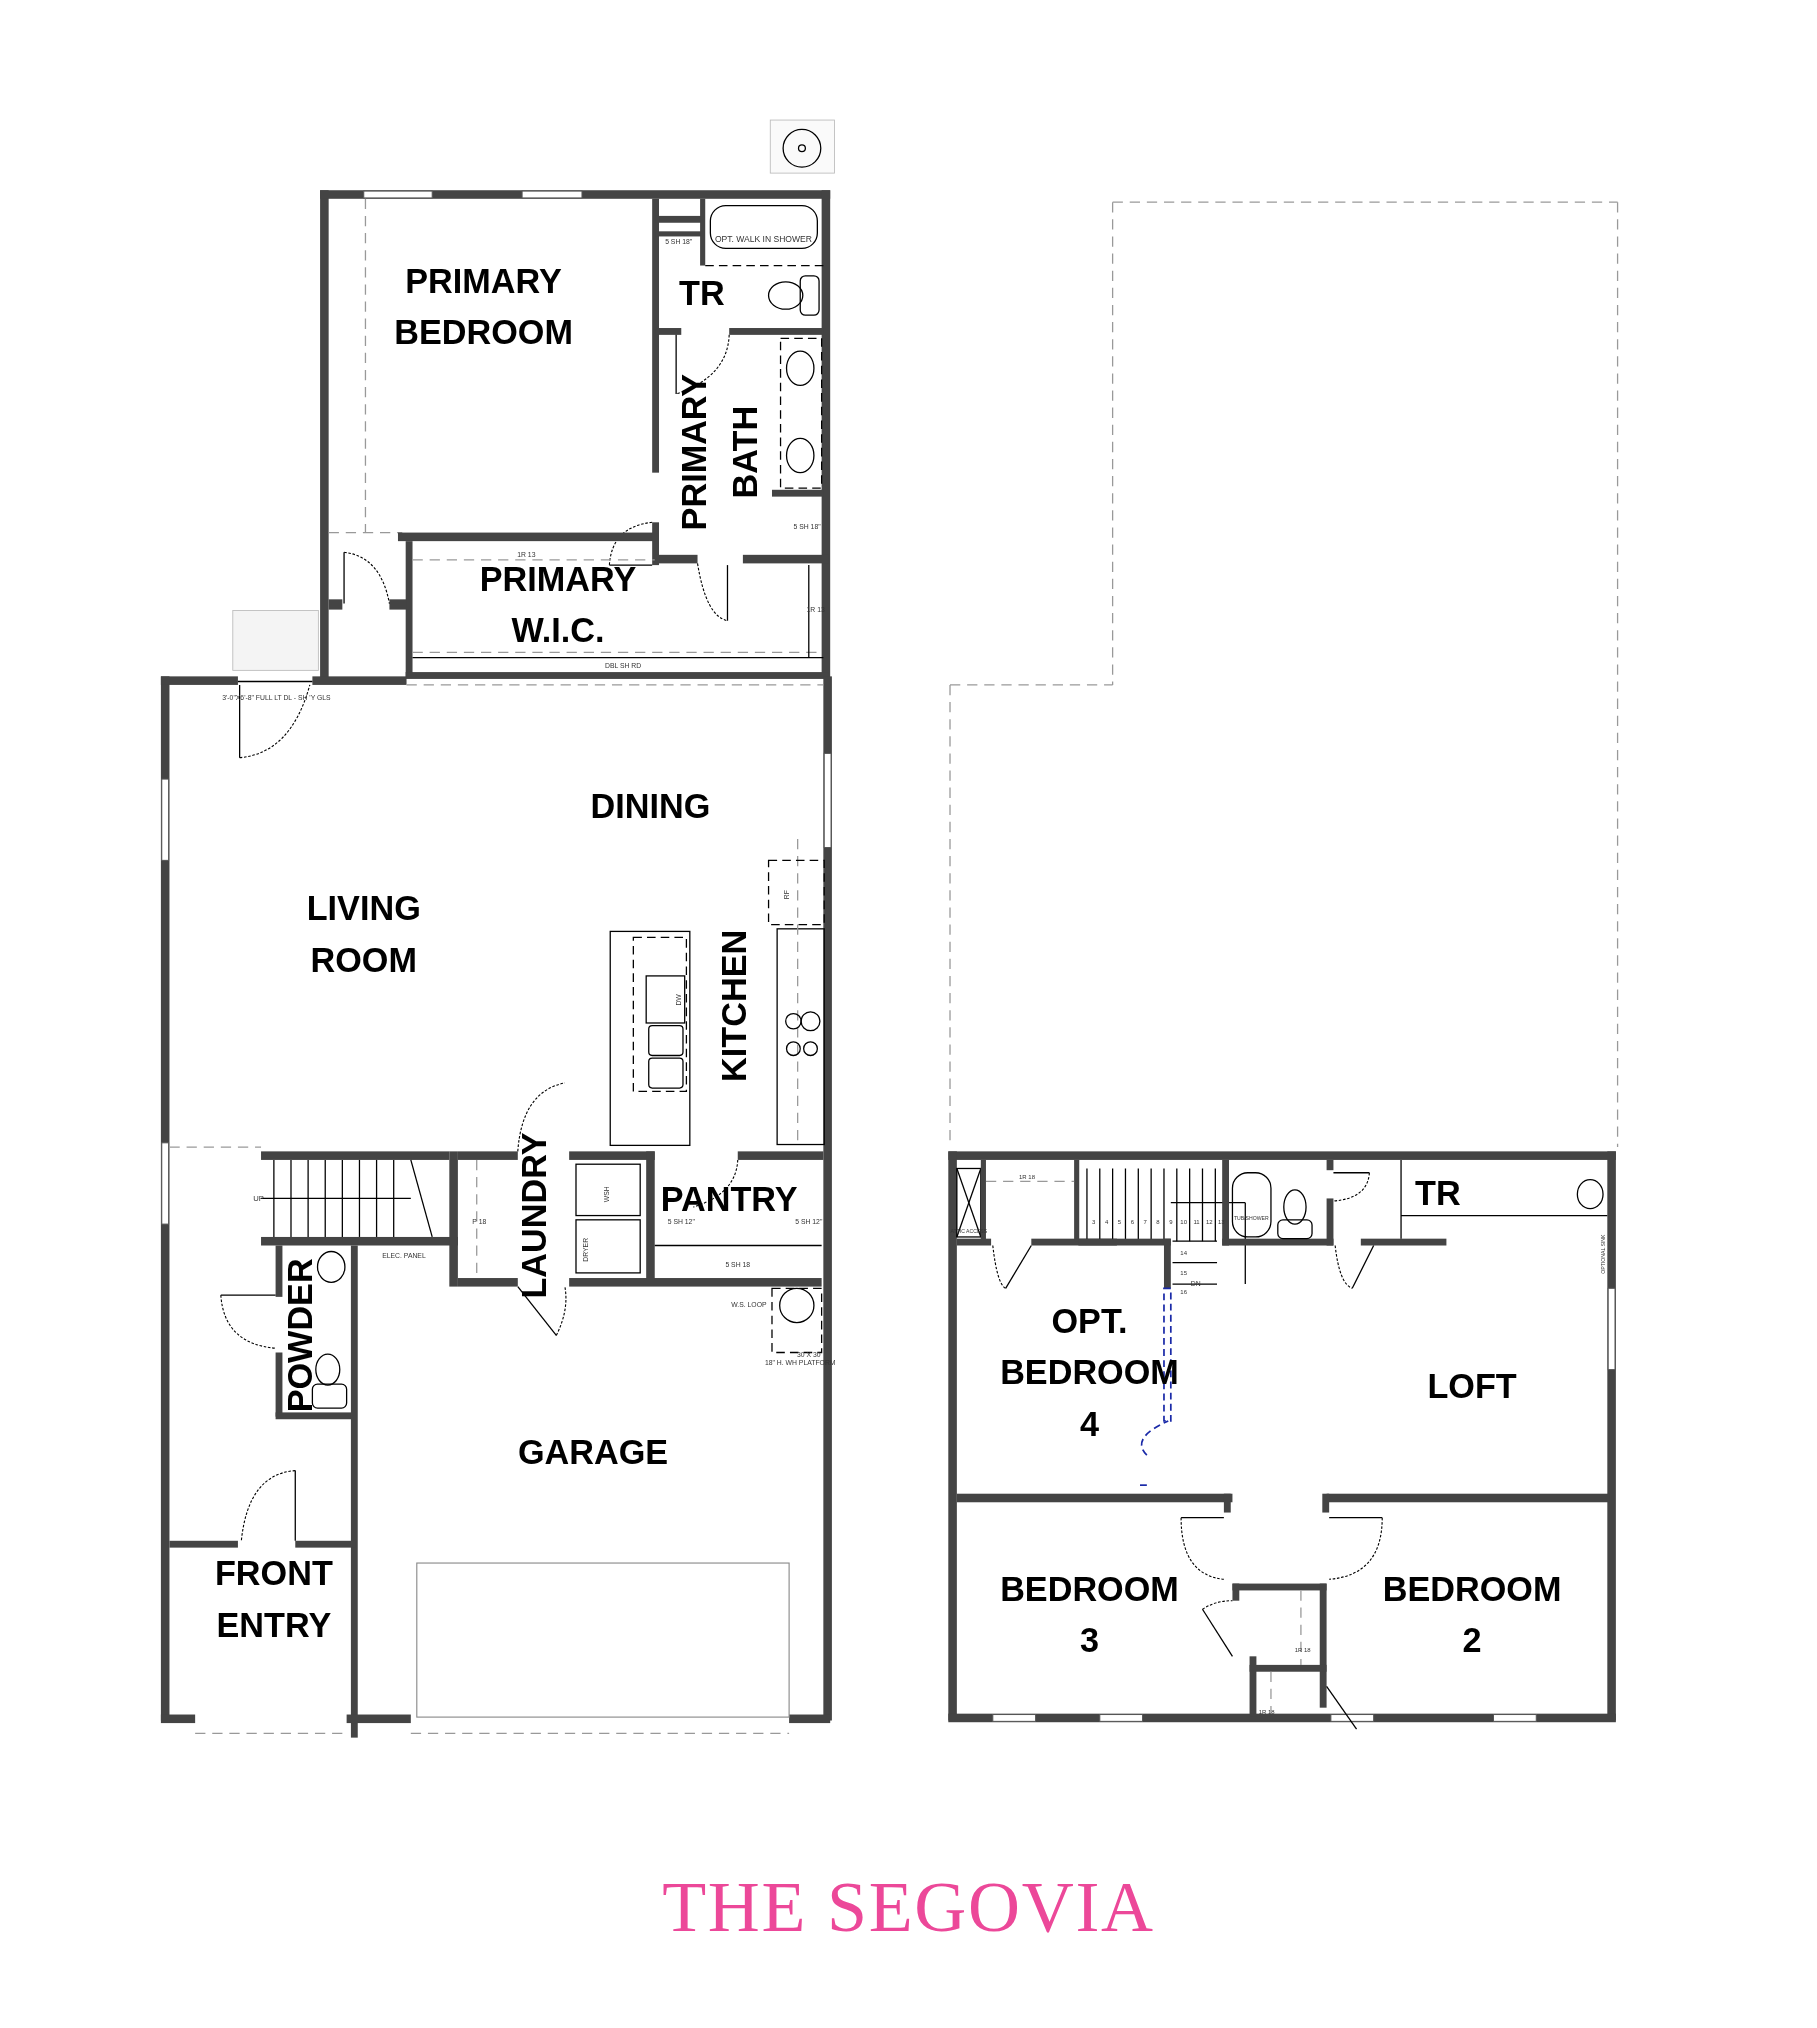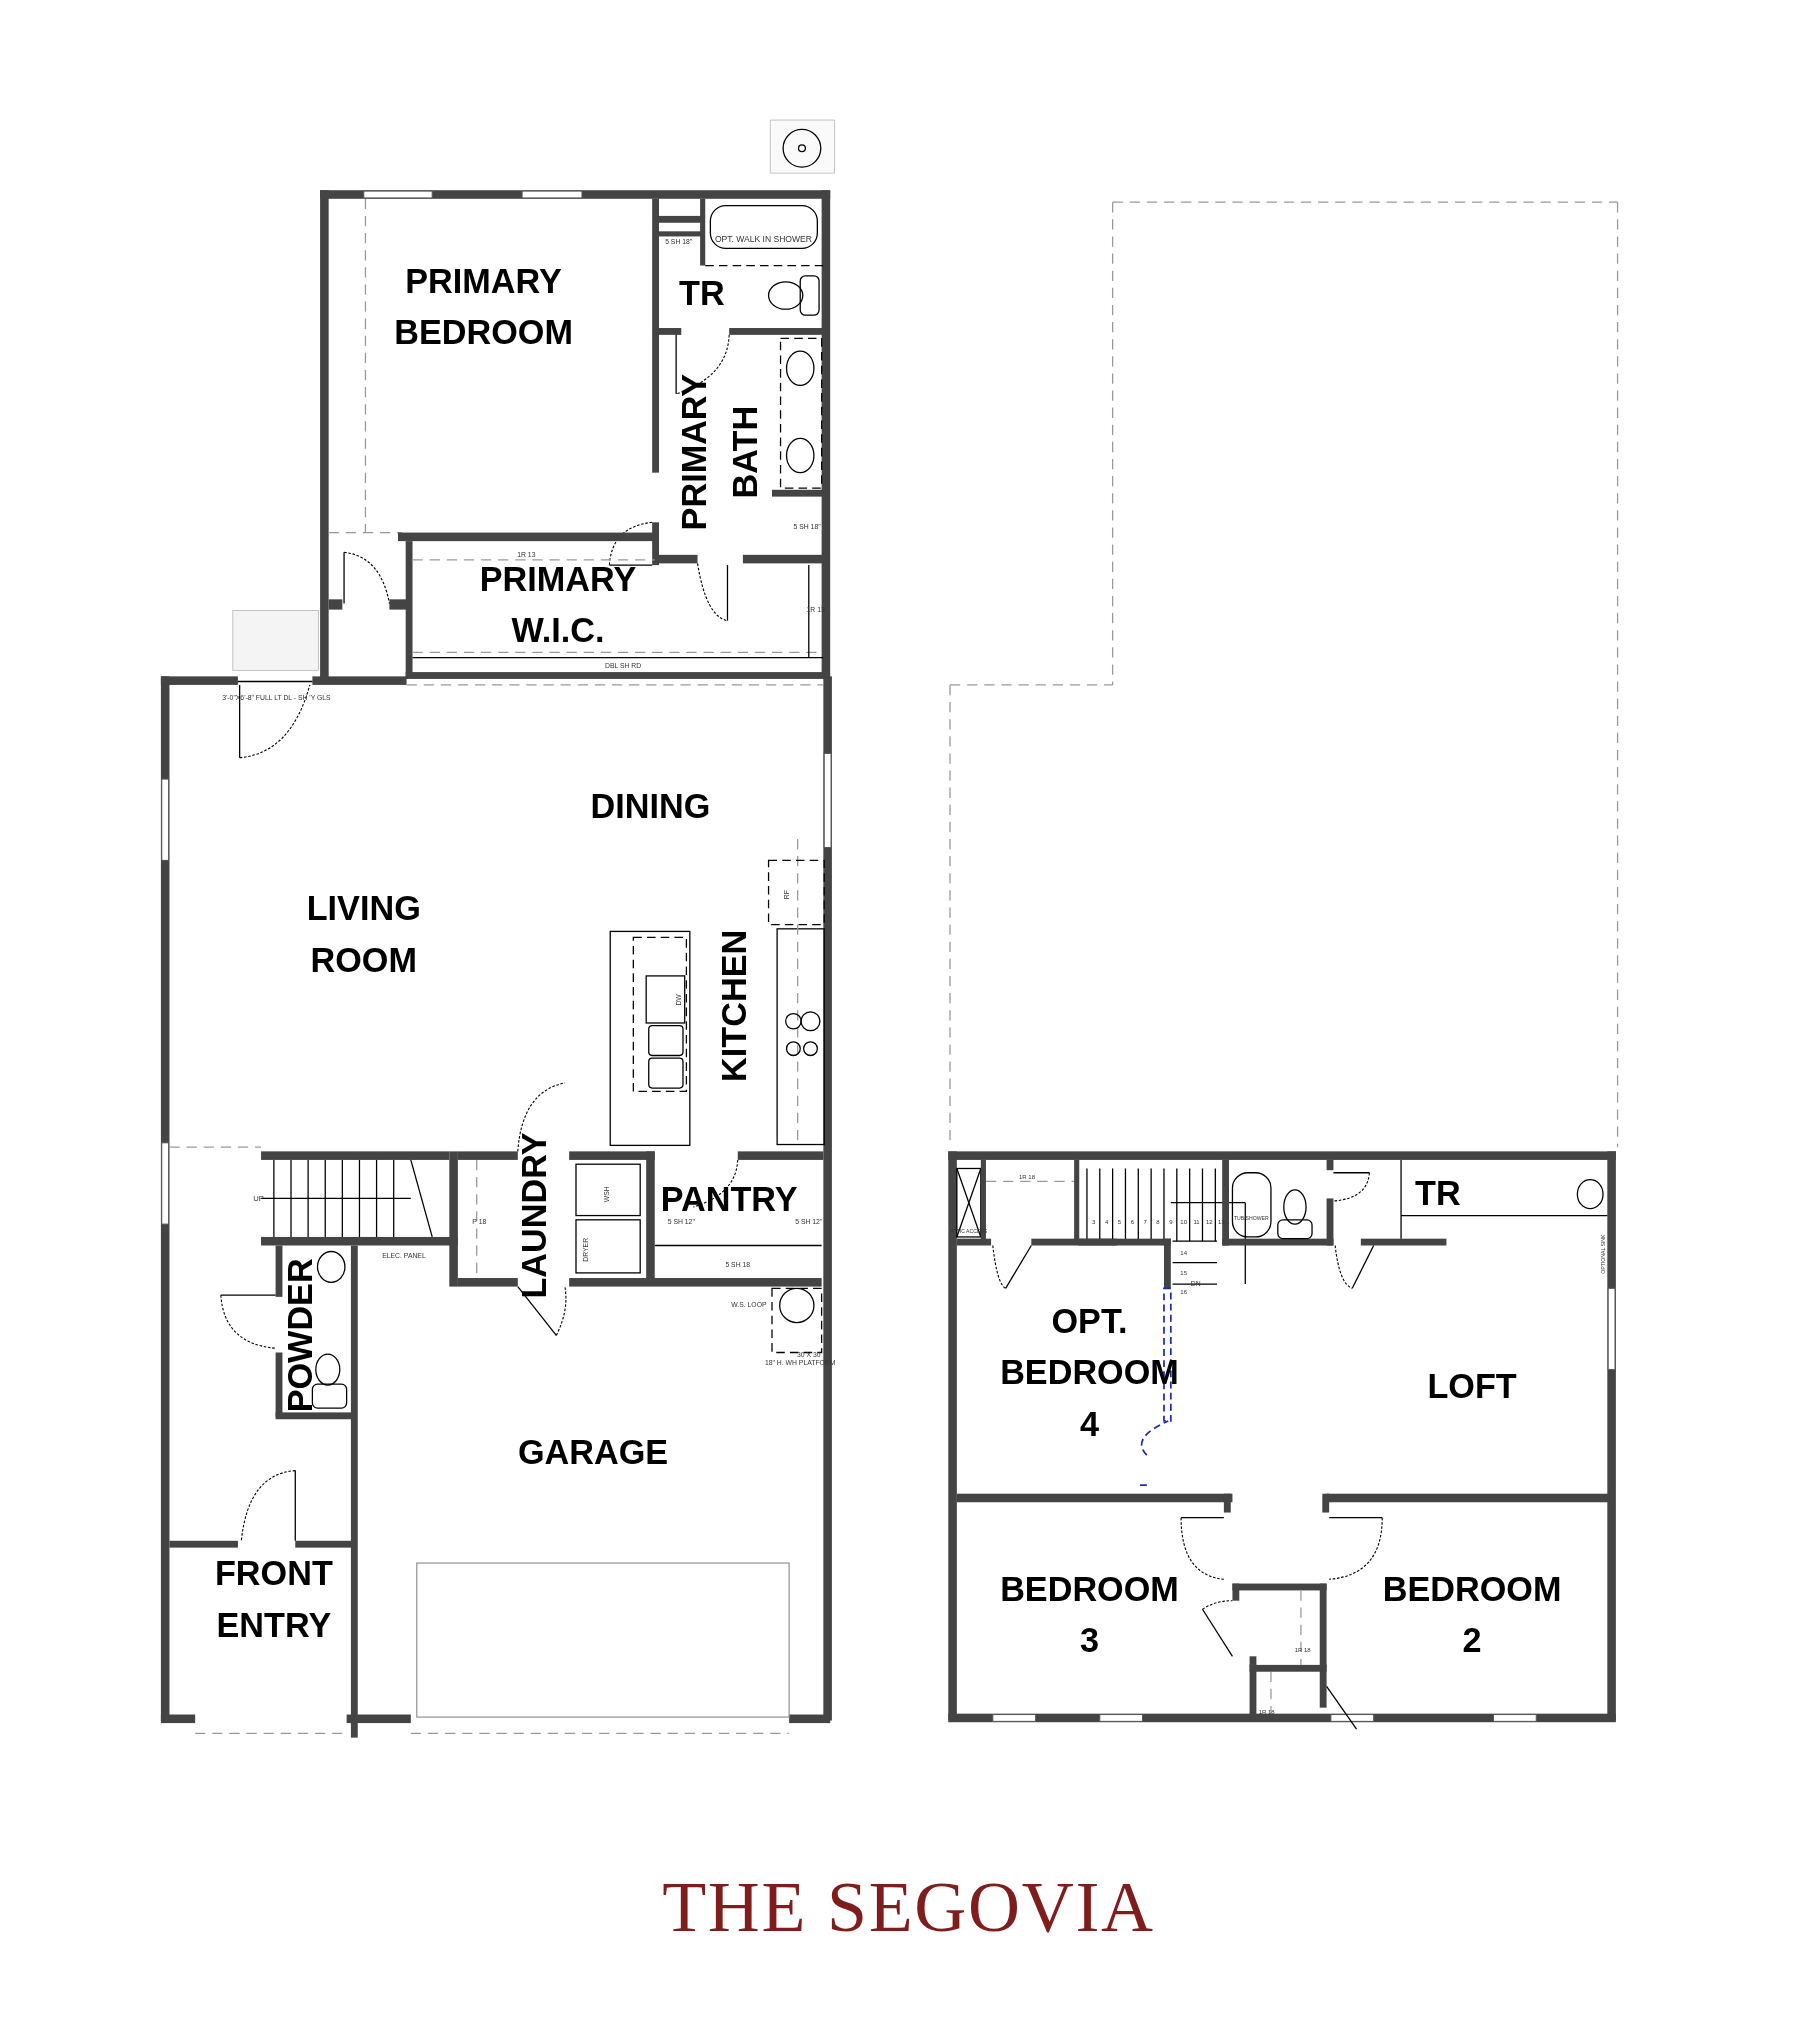--- a/index.html
+++ b/index.html
@@ -8,21 +8,21 @@
   .wall { fill: #444444; }
   .thin { stroke: #000; stroke-width: 1.5; fill: none; }
   .dash { stroke: #999; stroke-width: 1.5; fill: none; stroke-dasharray: 12 8; }
   .dashk { stroke: #000; stroke-width: 1.5; fill: none; stroke-dasharray: 10 6; }
   .arc { stroke: #000; stroke-width: 1.3; fill: none; stroke-dasharray: 3 2; }
   .blue { stroke: #1a2aa8; stroke-width: 2; fill: none; stroke-dasharray: 8 5; }
   .win { fill: #fff; stroke: #555; stroke-width: 1.2; }
   .room-label { font-family: "Liberation Sans", sans-serif; font-weight: bold; fill: #000; text-anchor: middle; }
   .small-label { font-family: "Liberation Sans", sans-serif; fill: #333; text-anchor: middle; }
   .title { position: absolute; left: 0; width: 1817px; top: 1866px; text-align: center;
-           font-family: "Liberation Serif", serif; font-size: 72px; color: #7f1d1d; letter-spacing: 1.7px; }
+           font-family: "Liberation Serif", serif; font-size: 72px; color: #ec4899; letter-spacing: 1.7px; }
 </style>
 </head>
 <body>
 
 <svg id="plan" viewBox="0 0 2123 2369" xmlns="http://www.w3.org/2000/svg">
 
   <g>
 
     <rect x="900" y="140" width="75" height="62" fill="#fafafa" stroke="#bbb" stroke-width="1"></rect>
     <circle cx="937" cy="173" r="22" class="thin"></circle>

